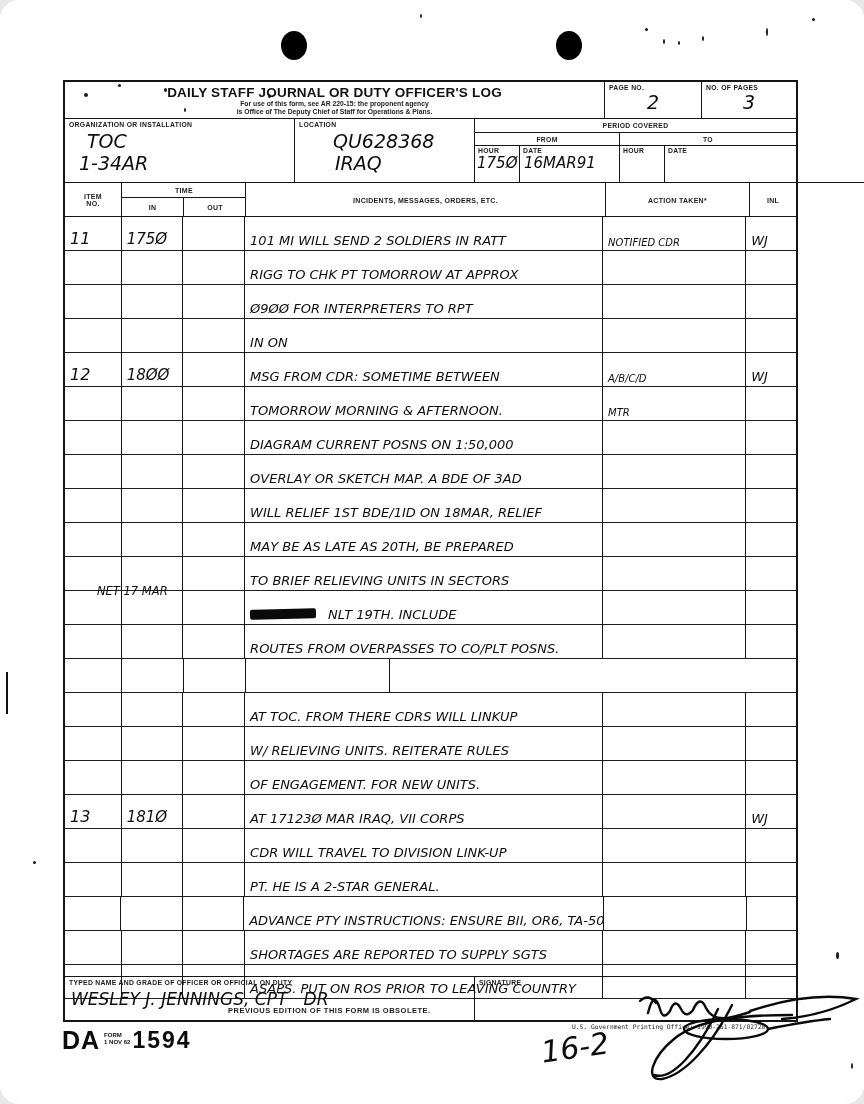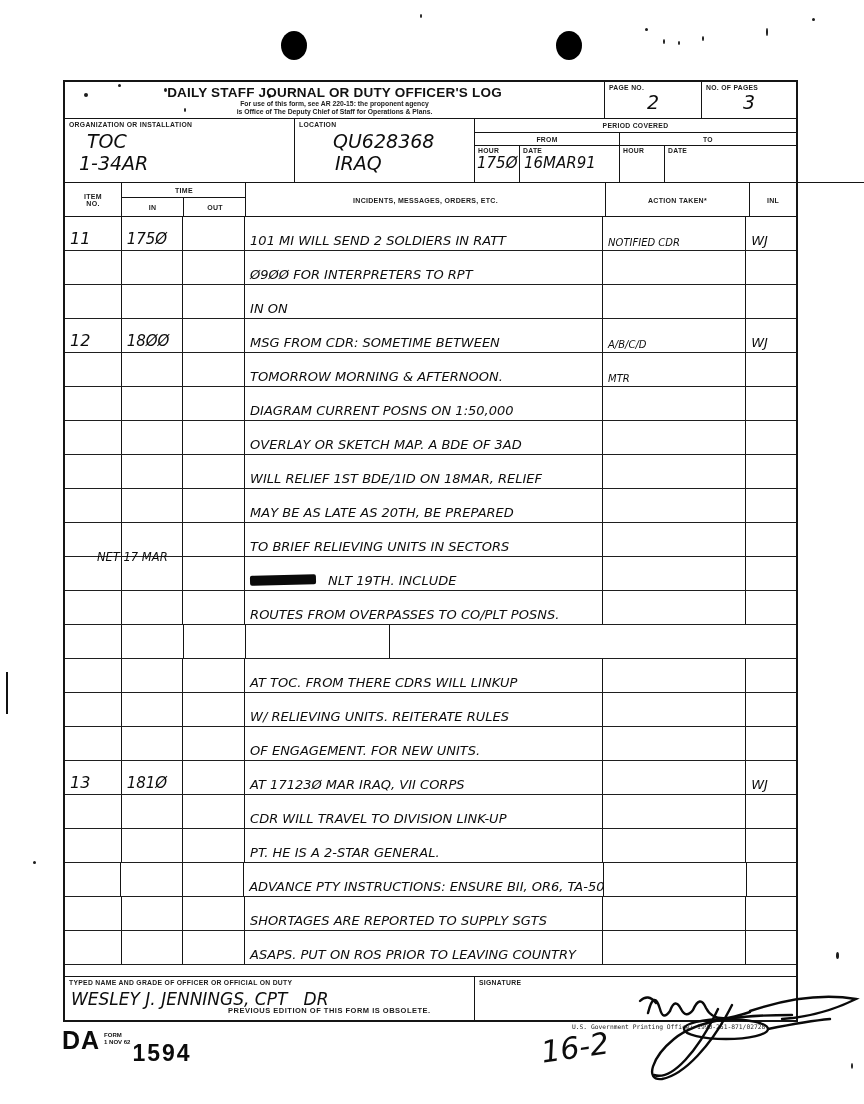--- a/index.html
+++ b/index.html
@@ -1,17 +1,17 @@
 <!DOCTYPE html>
 <html><head>
 <meta charset="utf-8">
 <style>
   html,body{margin:0;padding:0;background:#e8e8e8;}
   .page{position:relative;width:864px;height:1104px;background:#ffffff;overflow:hidden;
-        font-family:"Liberation Sans",sans-serif;color:#111;}
+        font-family:"Liberation Sans",sans-serif;color:#111;border-radius:19px;}
   
   .hole{position:absolute;width:26px;height:29px;background:#000;border-radius:50%;}
   .speck{position:absolute;background:#1c1c1c;border-radius:50%;}
   .margin-line{position:absolute;background:#111;}
   
   .form{position:absolute;left:63px;top:80px;width:735px;height:942px;border:2px solid #151515;box-sizing:border-box;}
   .abs{position:absolute;box-sizing:border-box;}
   .br{border-right:1.5px solid #151515;}
   .bb{border-bottom:1.5px solid #151515;}
   .lbl{font-size:6.8px;font-weight:bold;letter-spacing:.3px;color:#1b1b1b;}
@@ -32,21 +32,21 @@
   .c-out{width:62px;border-right:1.5px solid #151515;font-size:15px;}
   .c-inc{width:360px;border-right:1.5px solid #151515;font-size:13px;}
   .c-act{width:144px;border-right:1.5px solid #151515;font-size:10px;}
   .c-inl{width:50px;font-size:13px;}
   .note-above{position:absolute;top:-7px;left:32px;font-size:11.5px;}
   .scribble{display:inline-block;width:66px;height:10px;background:#0a0a0a;margin:0 12px 3px 0;transform:rotate(-1.5deg);border-radius:2px;}
   
   .da-cluster{position:absolute;left:62px;top:1026px;display:flex;align-items:flex-start;}
   .da-big{font-size:25px;font-weight:bold;letter-spacing:1px;color:#0b0b0b;}
   .da-small{display:flex;flex-direction:column;margin:6px 2px 0 4px;font-size:6px;font-weight:bold;line-height:1.2;}
-  .num-big{font-size:23px;font-weight:bold;letter-spacing:2px;color:#0b0b0b;margin-top:14px;text-align:right;}
+  .num-big{font-size:23px;font-weight:bold;letter-spacing:2px;color:#0b0b0b;margin-top:1px;text-align:right;}
   .obsolete{position:absolute;left:228px;top:1006px;font-size:7.5px;font-weight:bold;letter-spacing:.5px;color:#1a1a1a;}
   .gpo{position:absolute;left:572px;top:1023px;font-size:6.3px;font-family:"DejaVu Sans Mono",monospace;color:#222;white-space:nowrap;}
   .pagemark{position:absolute;left:541px;top:1030px;font-size:30px;transform:rotate(-8deg);}
   .sig-svg{position:absolute;left:480px;top:973px;width:384px;height:122px;pointer-events:none;}
 </style>
 </head>
 <body>
 
 <div class="page">
 
@@ -143,20 +143,30 @@
             <span>101 MI WILL SEND 2 SOLDIERS IN RATT</span>
           </div>
     <div class="c c-act hand">NOTIFIED CDR</div>
     <div class="c c-inl hand">WJ</div>
   </div>
         <div class="trow">
     <div class="c c-item hand"></div>
     <div class="c c-in hand"></div>
     <div class="c c-out hand"></div>
     <div class="c c-inc hand">
+            <span>RIGG TO CHK PT TOMORROW AT APPROX</span>
+          </div>
+    <div class="c c-act hand"></div>
+    <div class="c c-inl hand"></div>
+  </div>
+        <div class="trow">
+    <div class="c c-item hand"></div>
+    <div class="c c-in hand"></div>
+    <div class="c c-out hand"></div>
+    <div class="c c-inc hand">
             <span>Ø9ØØ FOR INTERPRETERS TO RPT</span>
           </div>
     <div class="c c-act hand"></div>
     <div class="c c-inl hand"></div>
   </div>
         <div class="trow">
     <div class="c c-item hand"></div>
     <div class="c c-in hand"></div>
     <div class="c c-out hand"></div>
     <div class="c c-inc hand">

